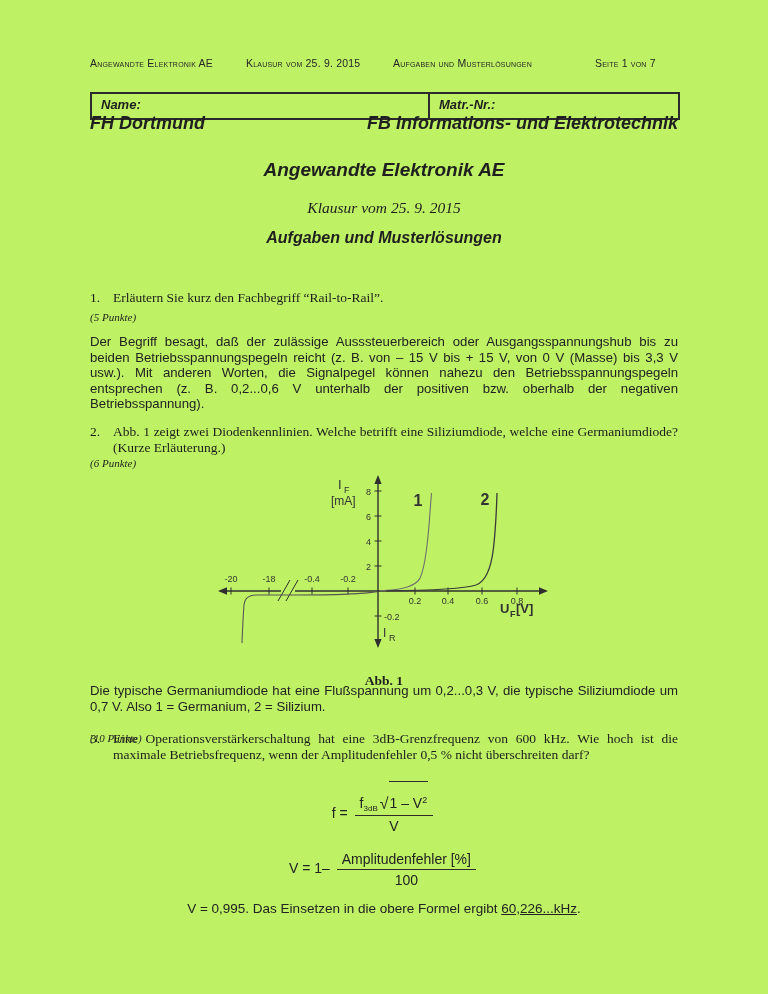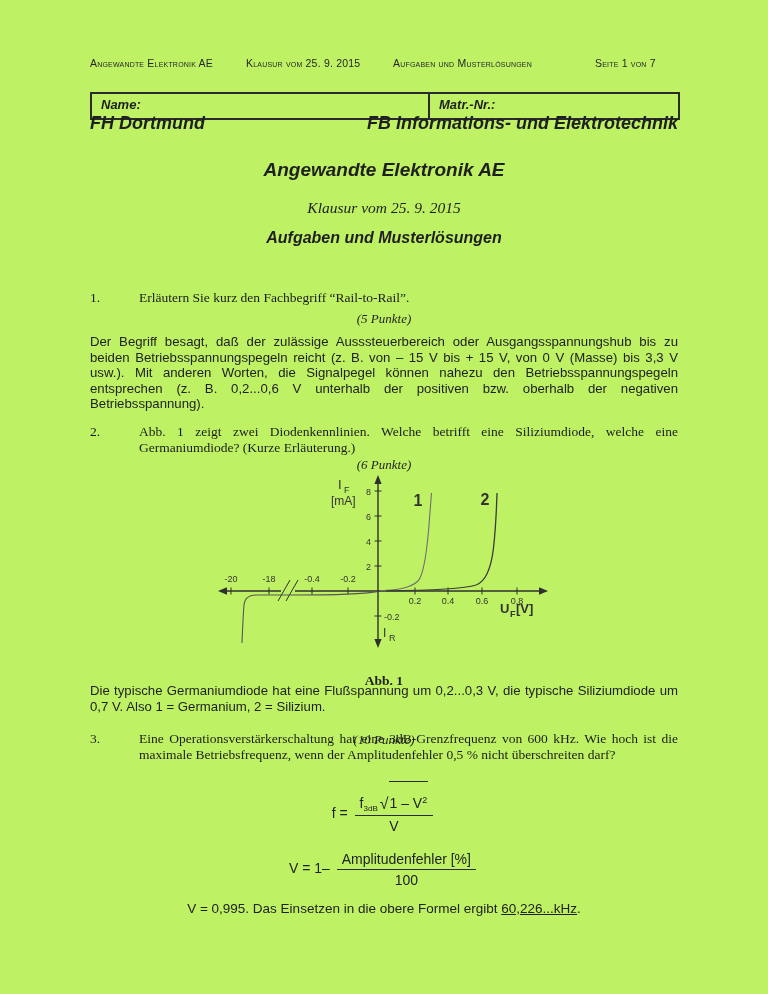--- a/index.html
+++ b/index.html
@@ -27,23 +27,23 @@
   .title{position:absolute;top:159px;left:0;width:768px;text-align:center;
          font-size:19px;font-weight:bold;font-style:italic;}
   .subtitle{position:absolute;top:199px;left:0;width:768px;text-align:center;
             font-family:"Liberation Serif",serif;font-style:italic;font-size:15.5px;}
   .doctype{position:absolute;top:229px;left:0;width:768px;text-align:center;
            font-size:16px;font-weight:bold;font-style:italic;}
 
   .q{position:absolute;left:90px;width:588px;display:flex;
      font-family:"Liberation Serif",serif;font-size:13.5px;line-height:16px;color:#1c1c1c;}
   .q .qnum{width:23px;flex:none;}
-  .q .qtext{flex:1;text-align:justify;margin-left:26px;}
-  .pts{position:absolute;left:90px;width:588px;text-align:center;
-       font-family:"Liberation Serif",serif;font-style:italic;font-size:13px;}
+  .q .qtext{flex:1;text-align:justify;}
+  .pts{position:absolute;left:90px;width:588px;text-align:left;
+       font-family:"Liberation Serif",serif;font-style:italic;font-size:11px;}
   .ans{position:absolute;left:90px;width:588px;font-size:13.2px;line-height:15.6px;
        text-align:justify;color:#222;}
 
   .abs-q1{top:290px;} .abs-p1{top:311px;} .abs-a1{top:334px;}
   .abs-q2{top:424px;} .abs-p2{top:457px;}
   .fig{position:absolute;top:472px;left:214px;width:344px;height:186px;}
   .caption{position:absolute;top:673px;left:0;width:768px;text-align:center;
            font-family:"Liberation Serif",serif;font-weight:bold;font-size:13.5px;}
   .abs-a2{top:683px;}
   .abs-q3{top:731px;} .abs-p3{top:732px;}

